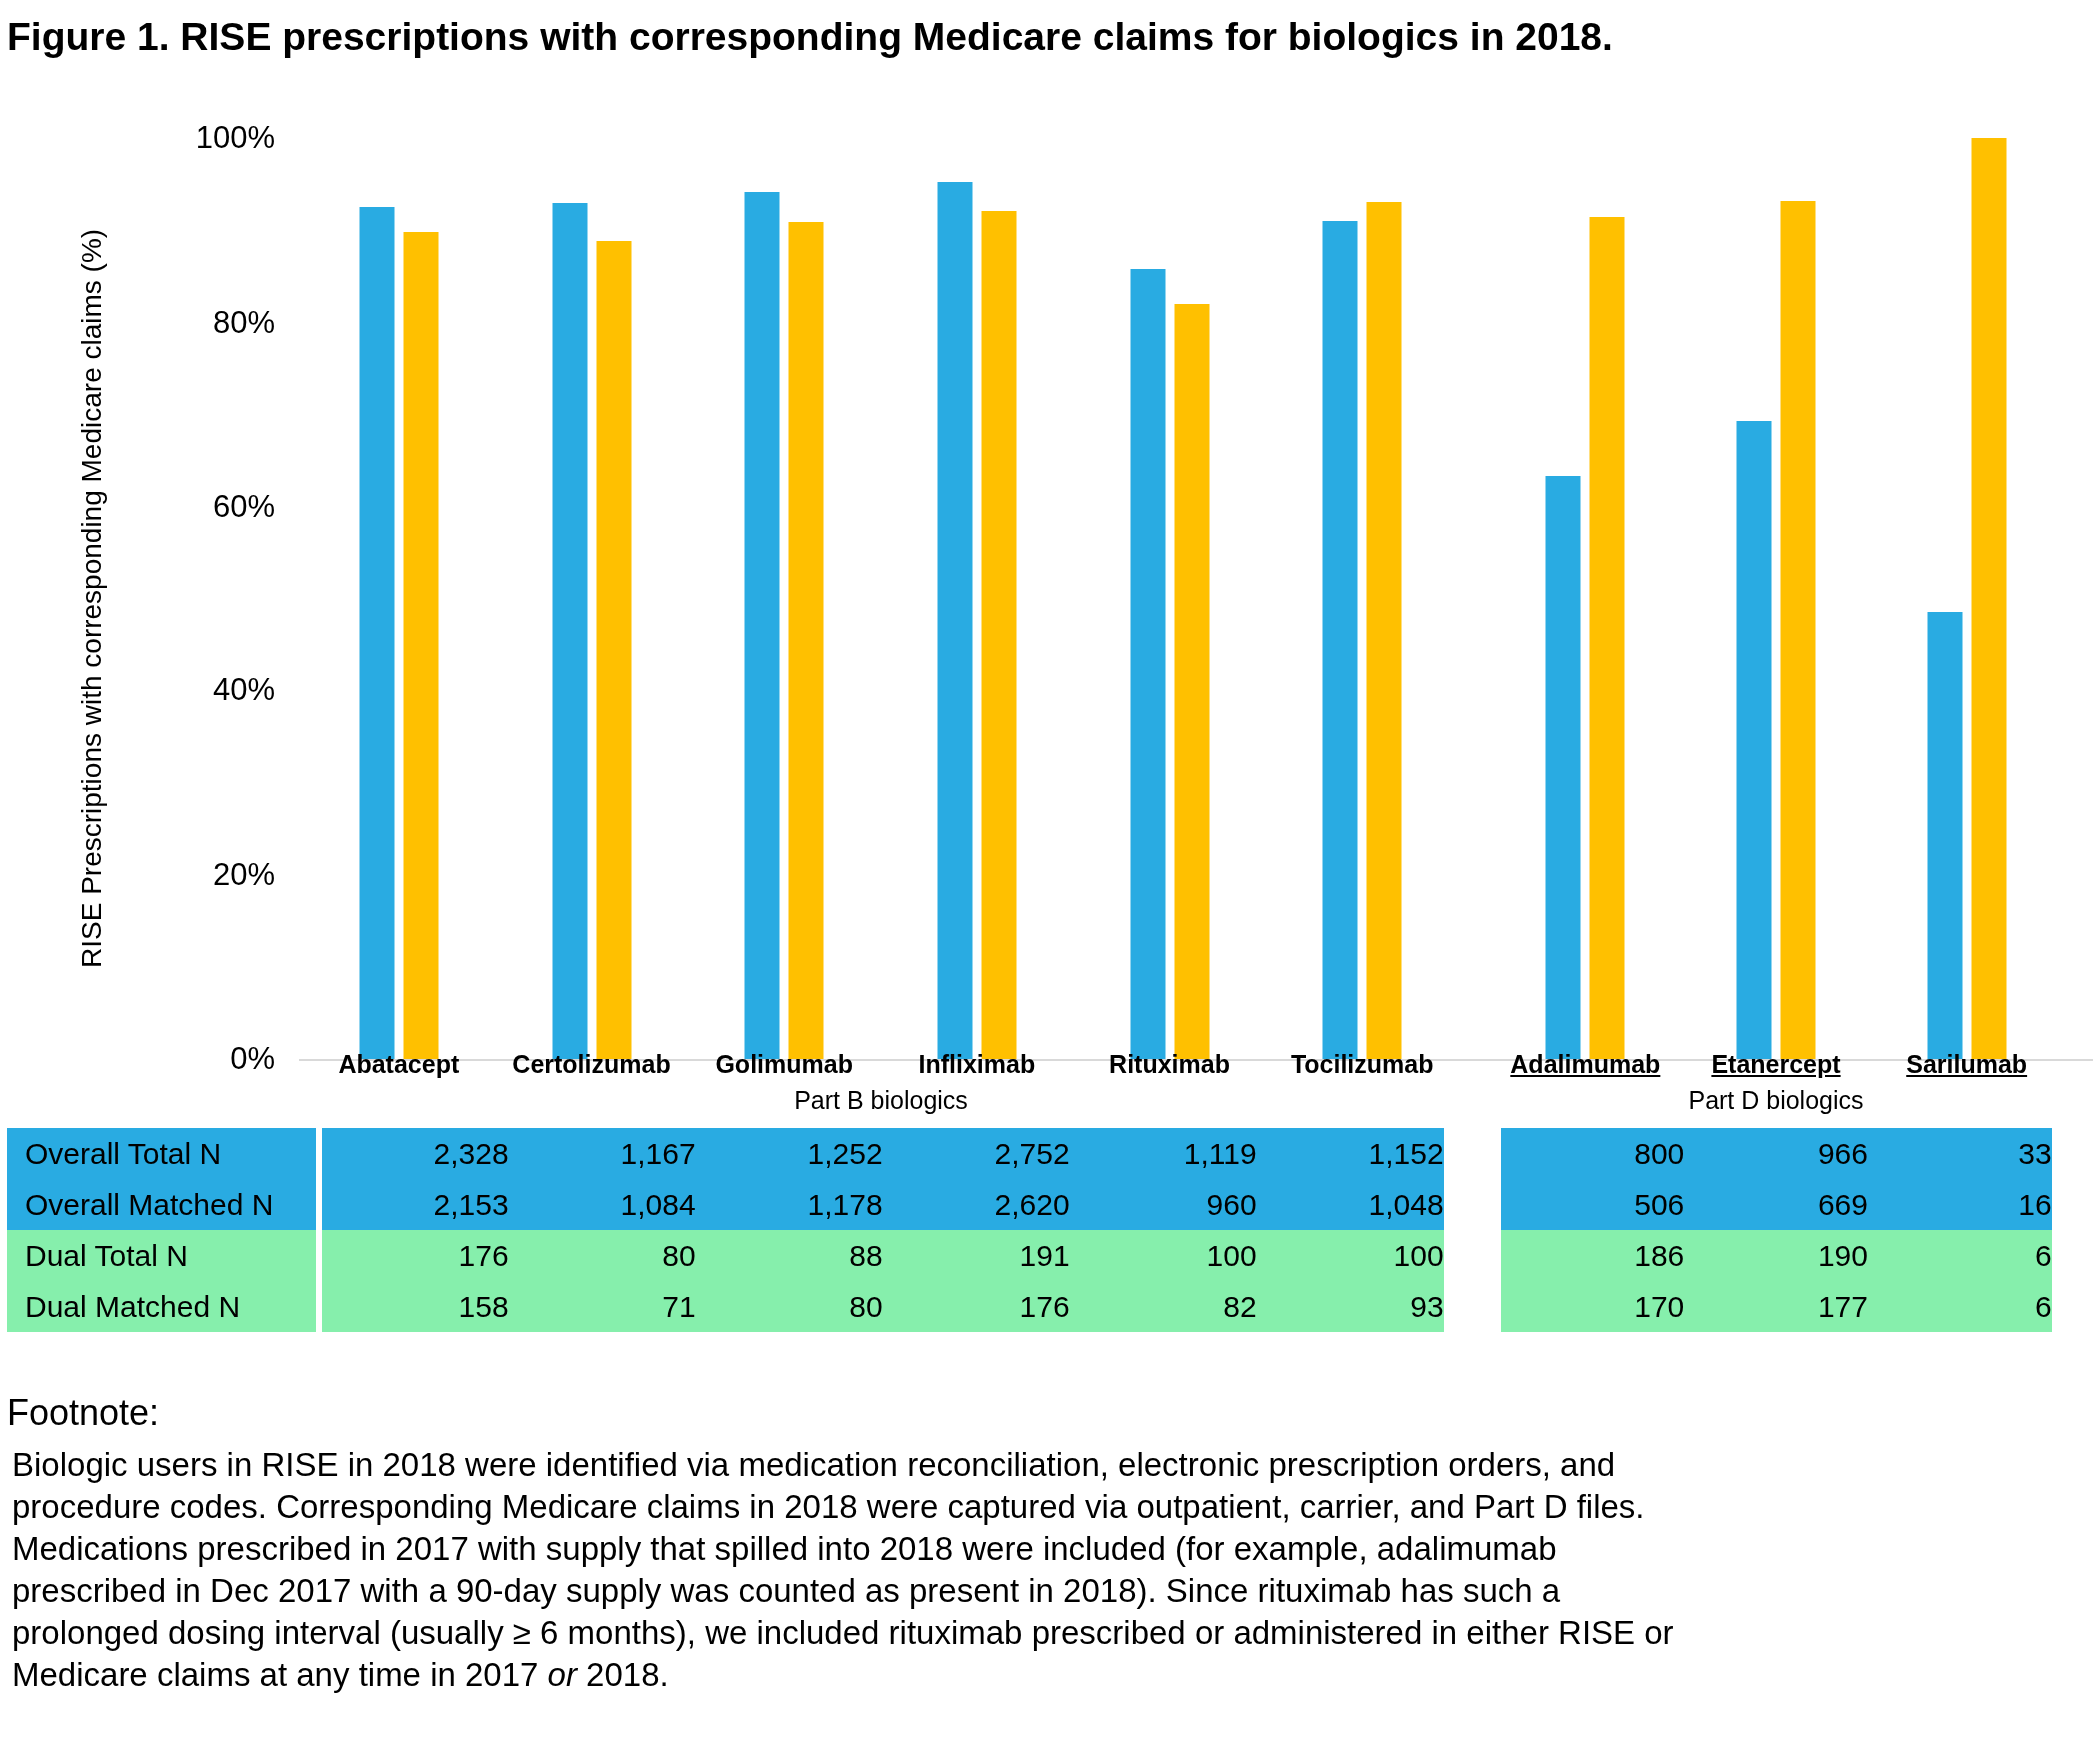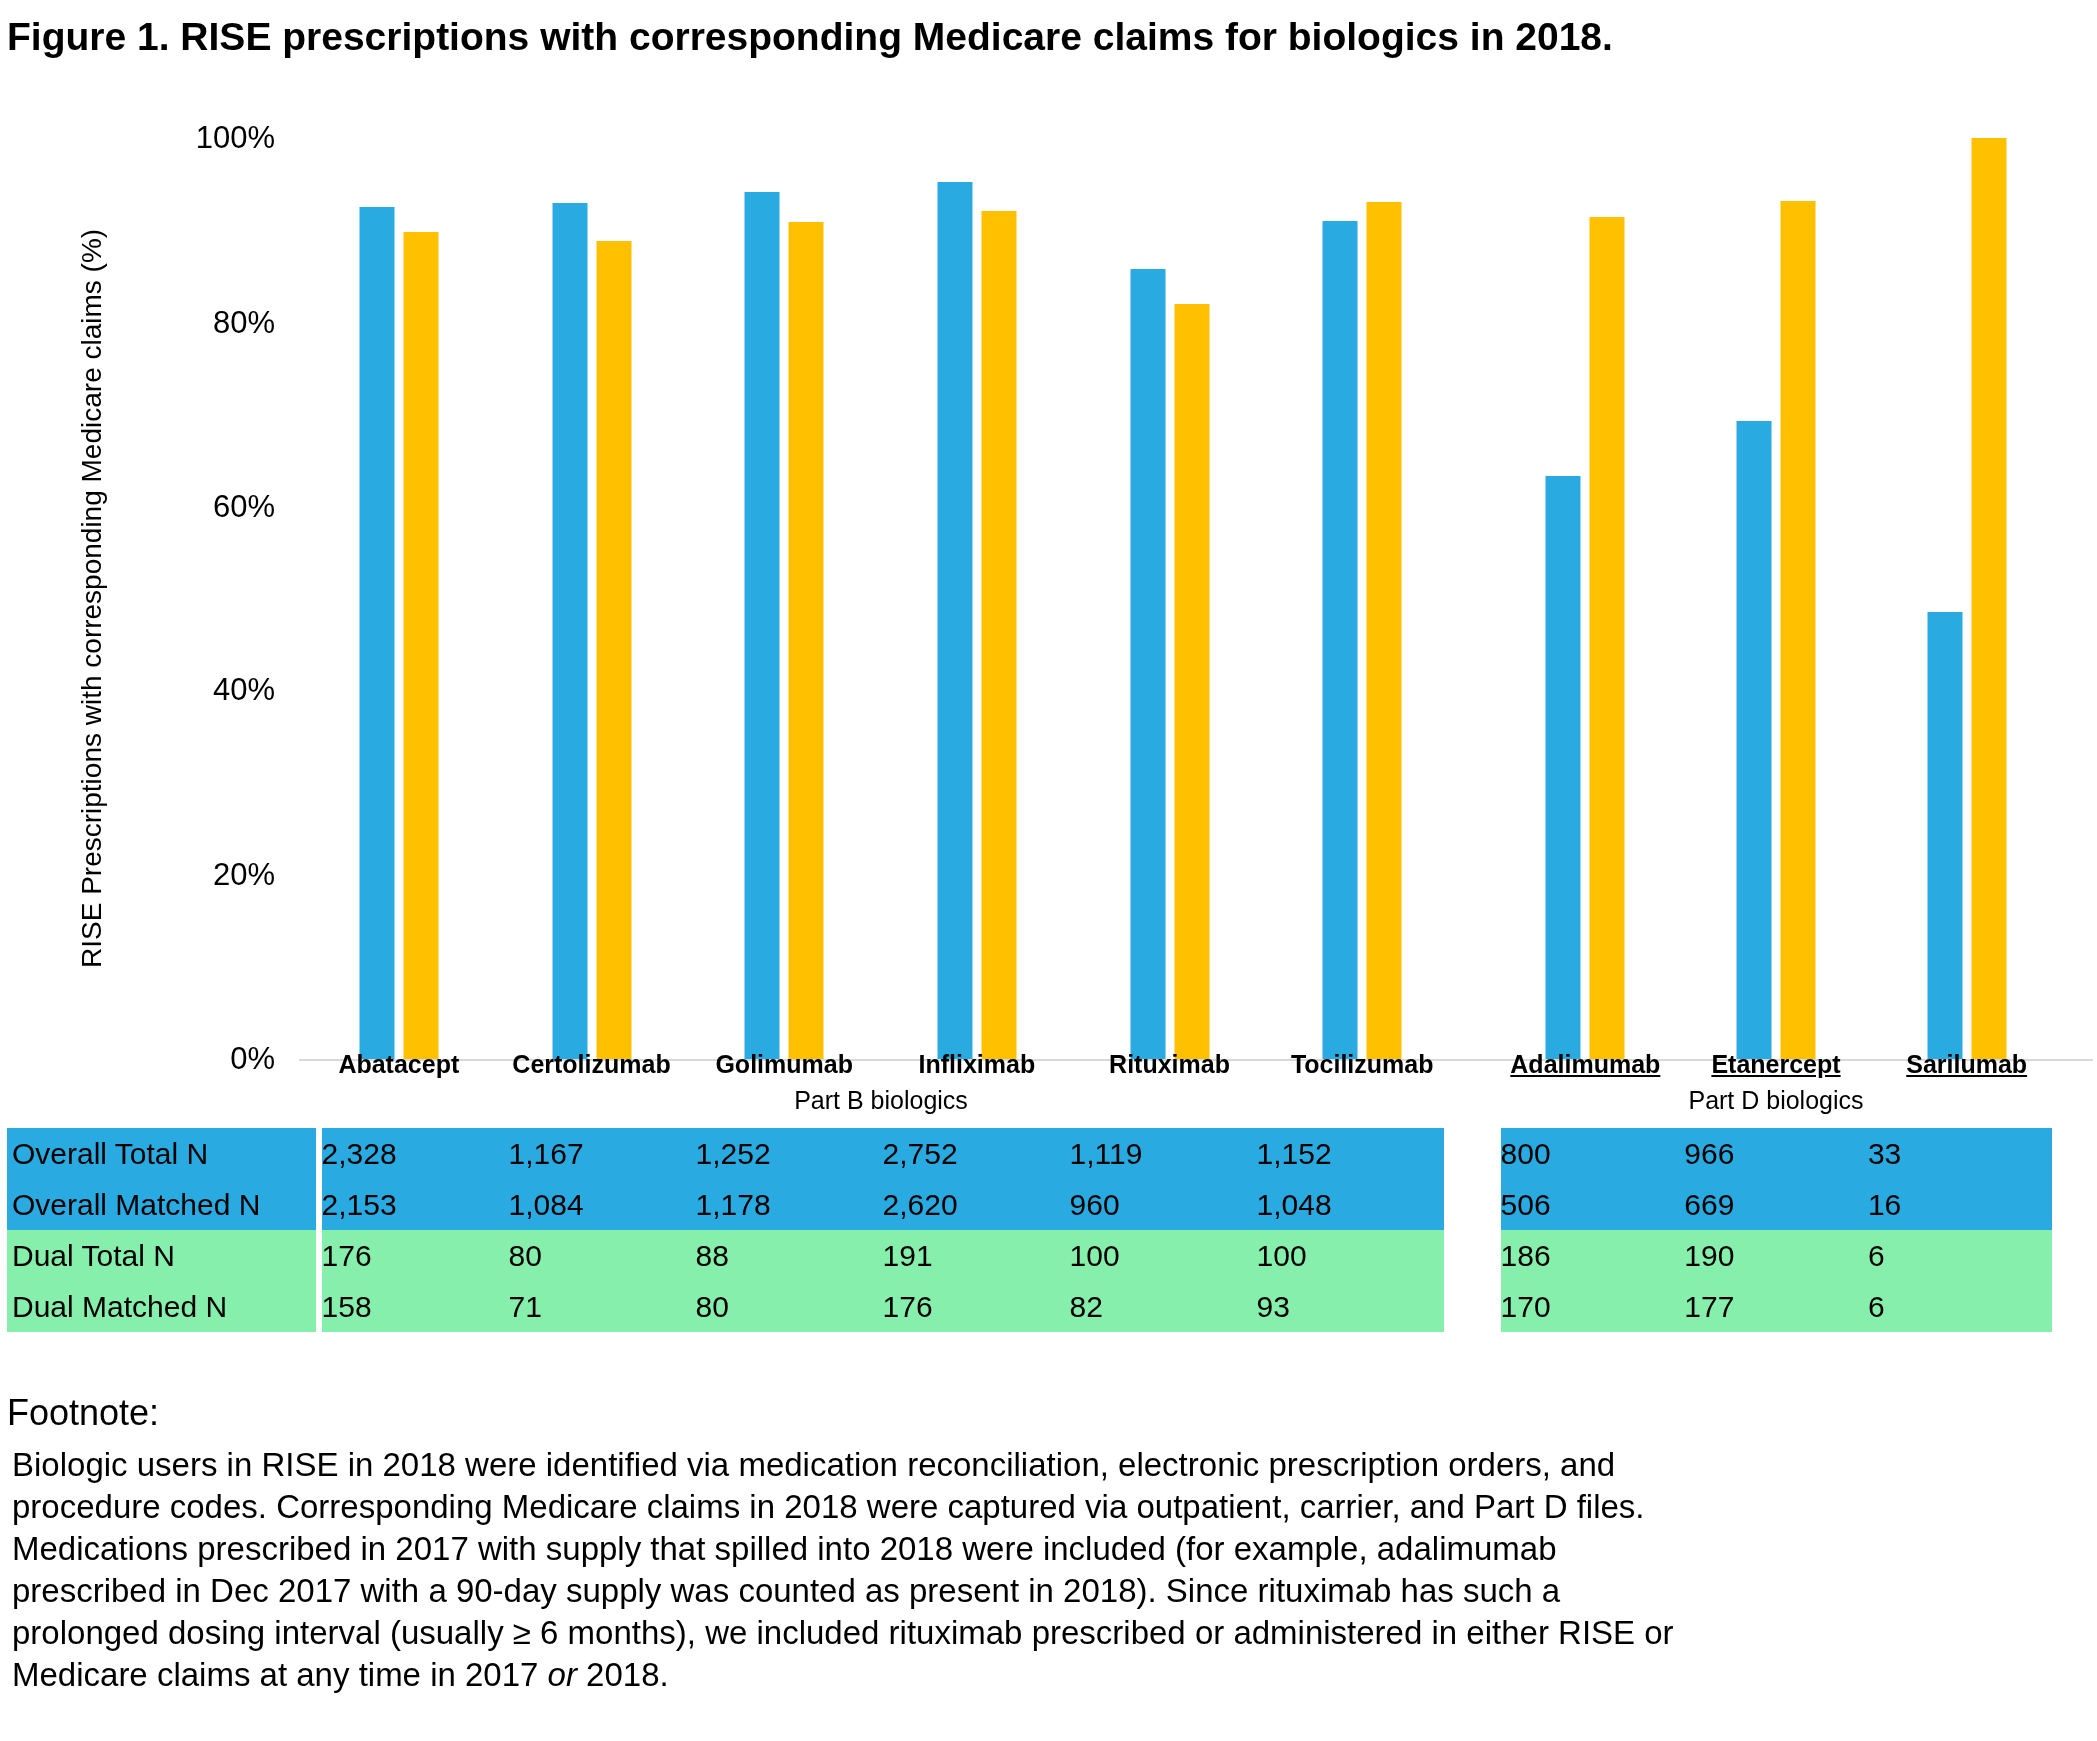--- a/index.html
+++ b/index.html
@@ -31,27 +31,27 @@
   .cat-slot{flex:1 1 0;text-align:center;}
   .cat-label{font-size:25px;font-weight:bold;line-height:39px;white-space:nowrap;}
 
   .grouplab{position:absolute;top:1086px;text-align:center;font-size:25px;font-weight:normal;}
   .grouplab-b{left:303px;width:1156px;}
   .grouplab-d{left:1490px;width:572px;}
 
   
   .ntable{position:absolute;left:7px;top:1128px;width:2088px;}
   .trow{display:flex;height:51px;}
-  .tlabel{width:309px;font-size:30px;line-height:51px;padding-left:5px;box-sizing:border-box;white-space:nowrap;}
+  .tlabel{width:309px;font-size:30px;line-height:51px;padding-left:18px;box-sizing:border-box;white-space:nowrap;}
   .tgap1{width:5.6px;}
   .tgap2{width:57px;}
   .tblock{display:flex;}
   .tblock.pb{width:1122px;}
   .tblock.pd{width:551px;}
-  .tcell{flex:1 1 0;text-align:left;font-size:30px;line-height:51px;}
+  .tcell{flex:1 1 0;text-align:right;font-size:30px;line-height:51px;}
   .blue-row .tlabel,.blue-row .tblock{background:#29ABE2;}
   .gold-row .tlabel,.gold-row .tblock{background:#86efac;}
 
   
   .fn-head{position:absolute;left:7px;top:1392px;font-size:36px;font-weight:normal;}
   .fn-body{position:absolute;left:12px;top:1444px;width:2084px;}
   .fline{font-size:33px;line-height:42px;white-space:nowrap;}
   .fline .it{font-style:italic;}
 </style>
 </head>

